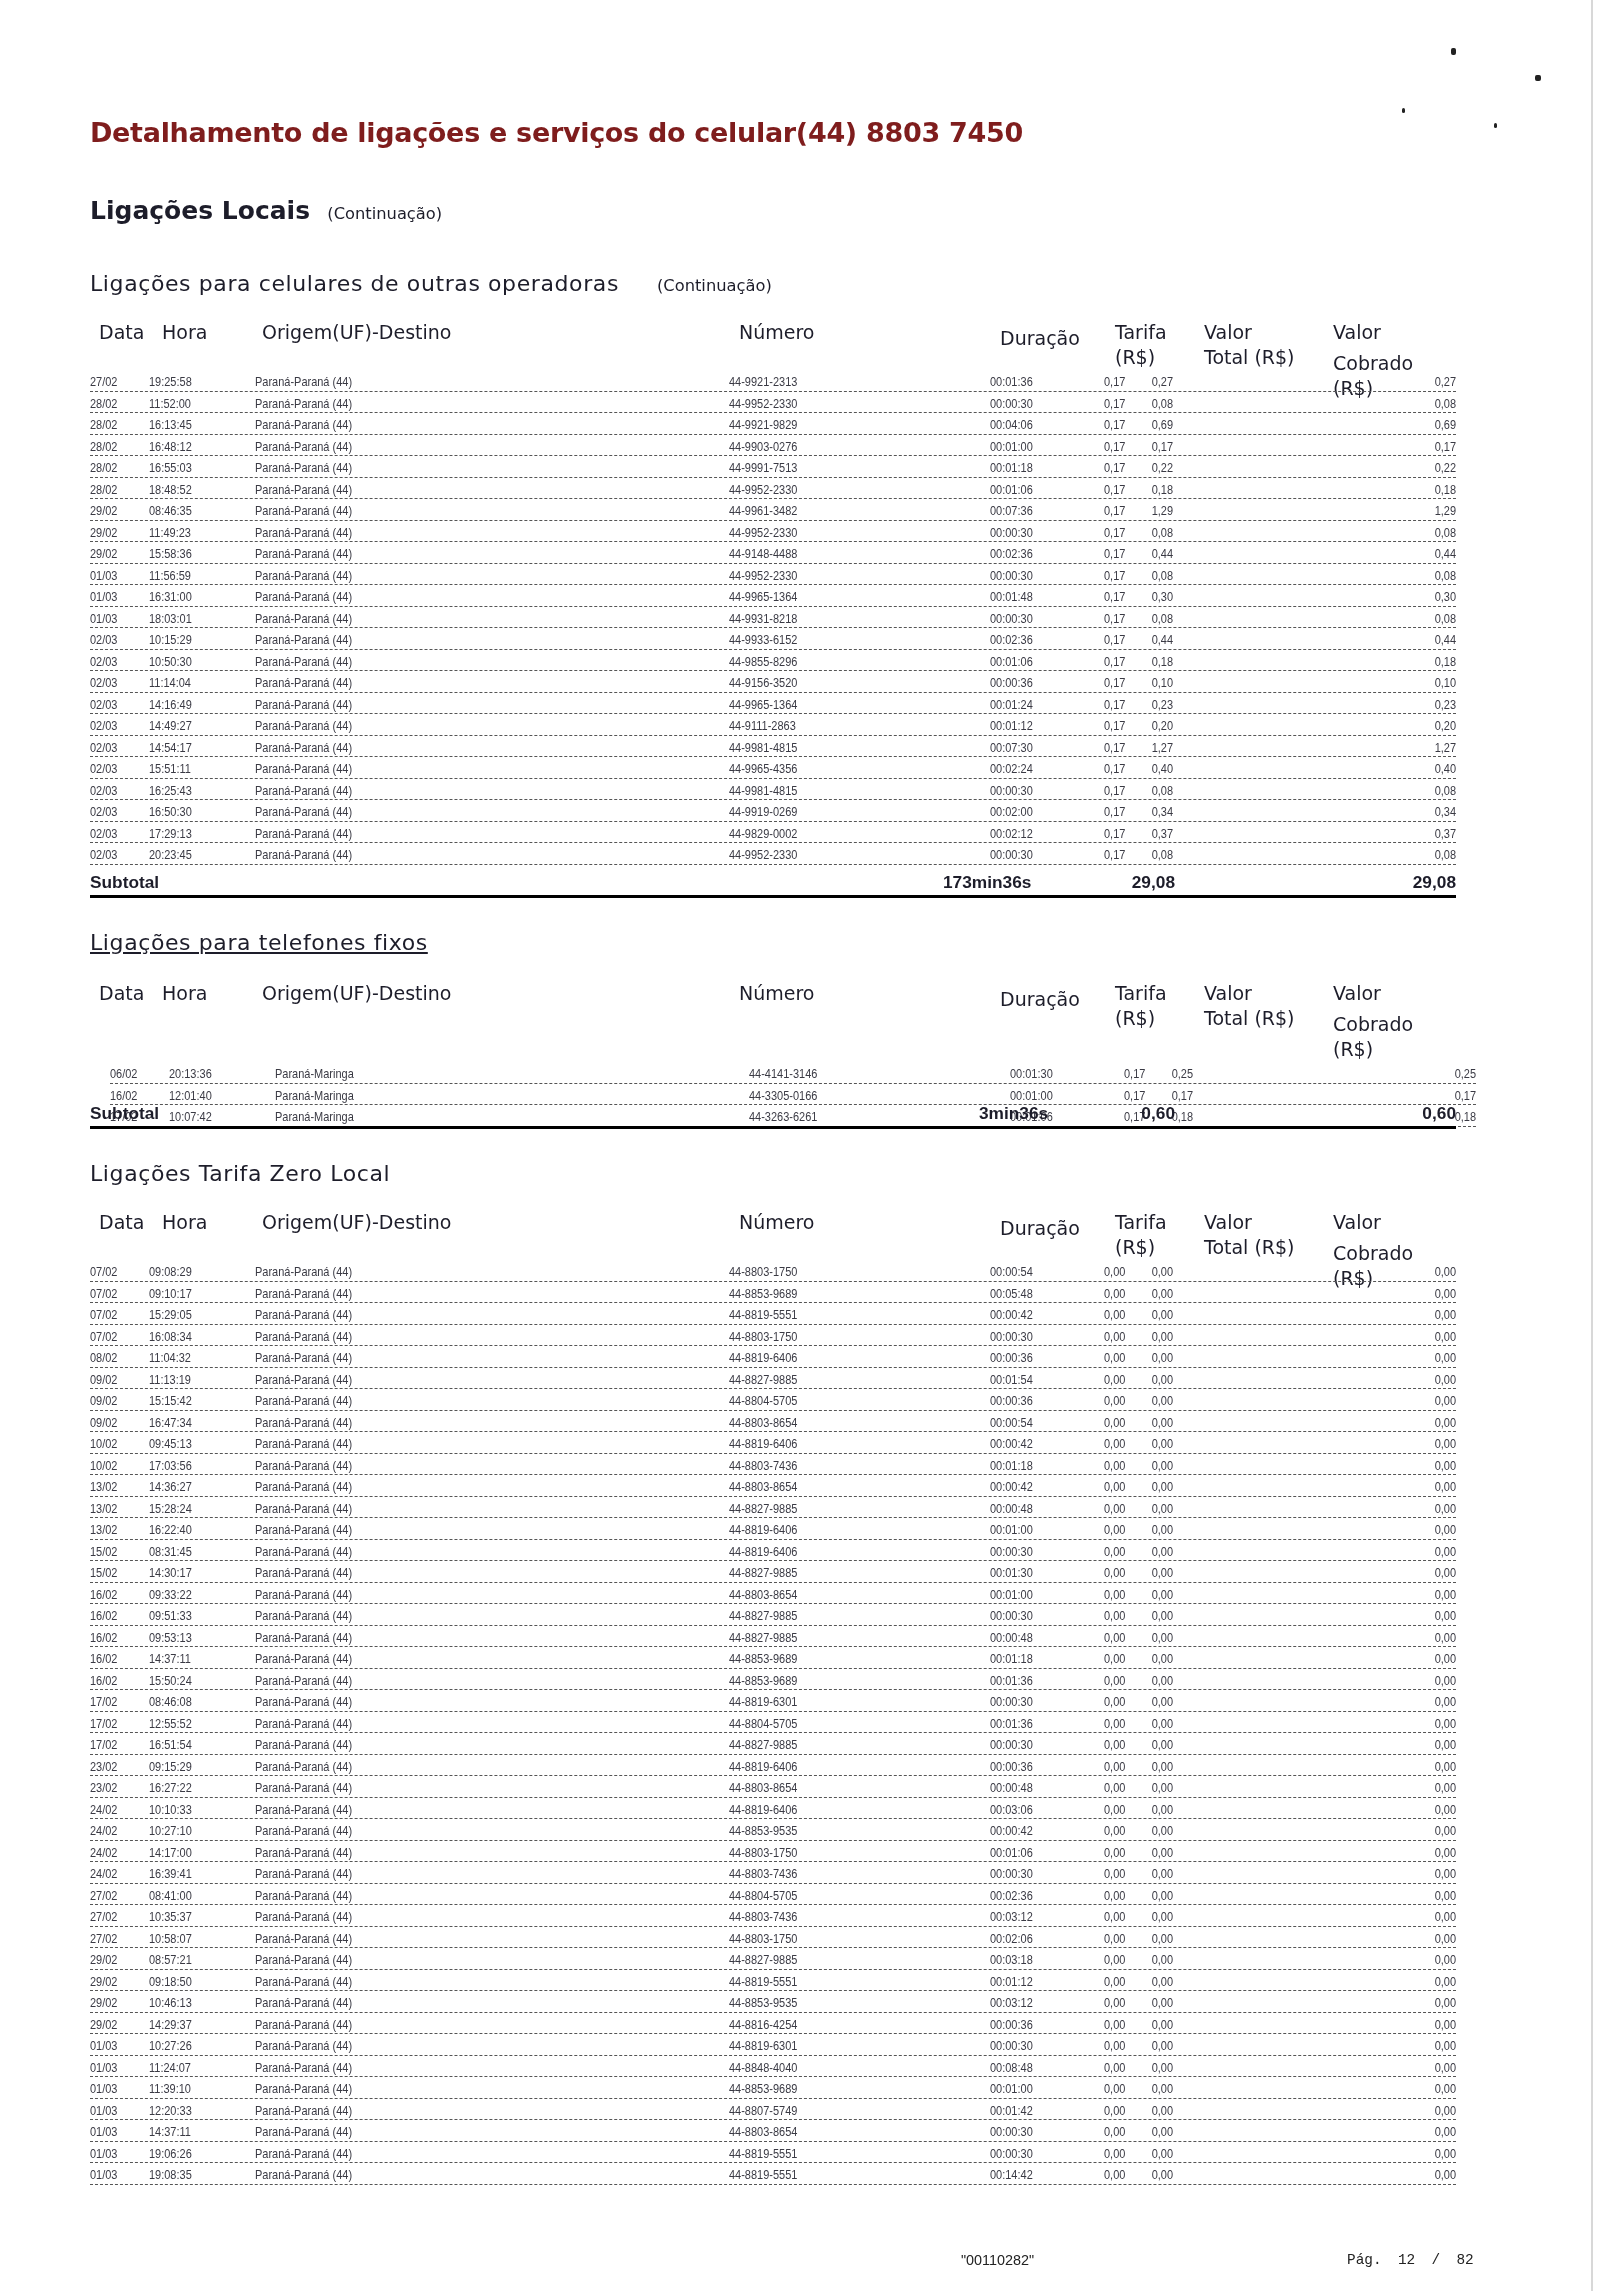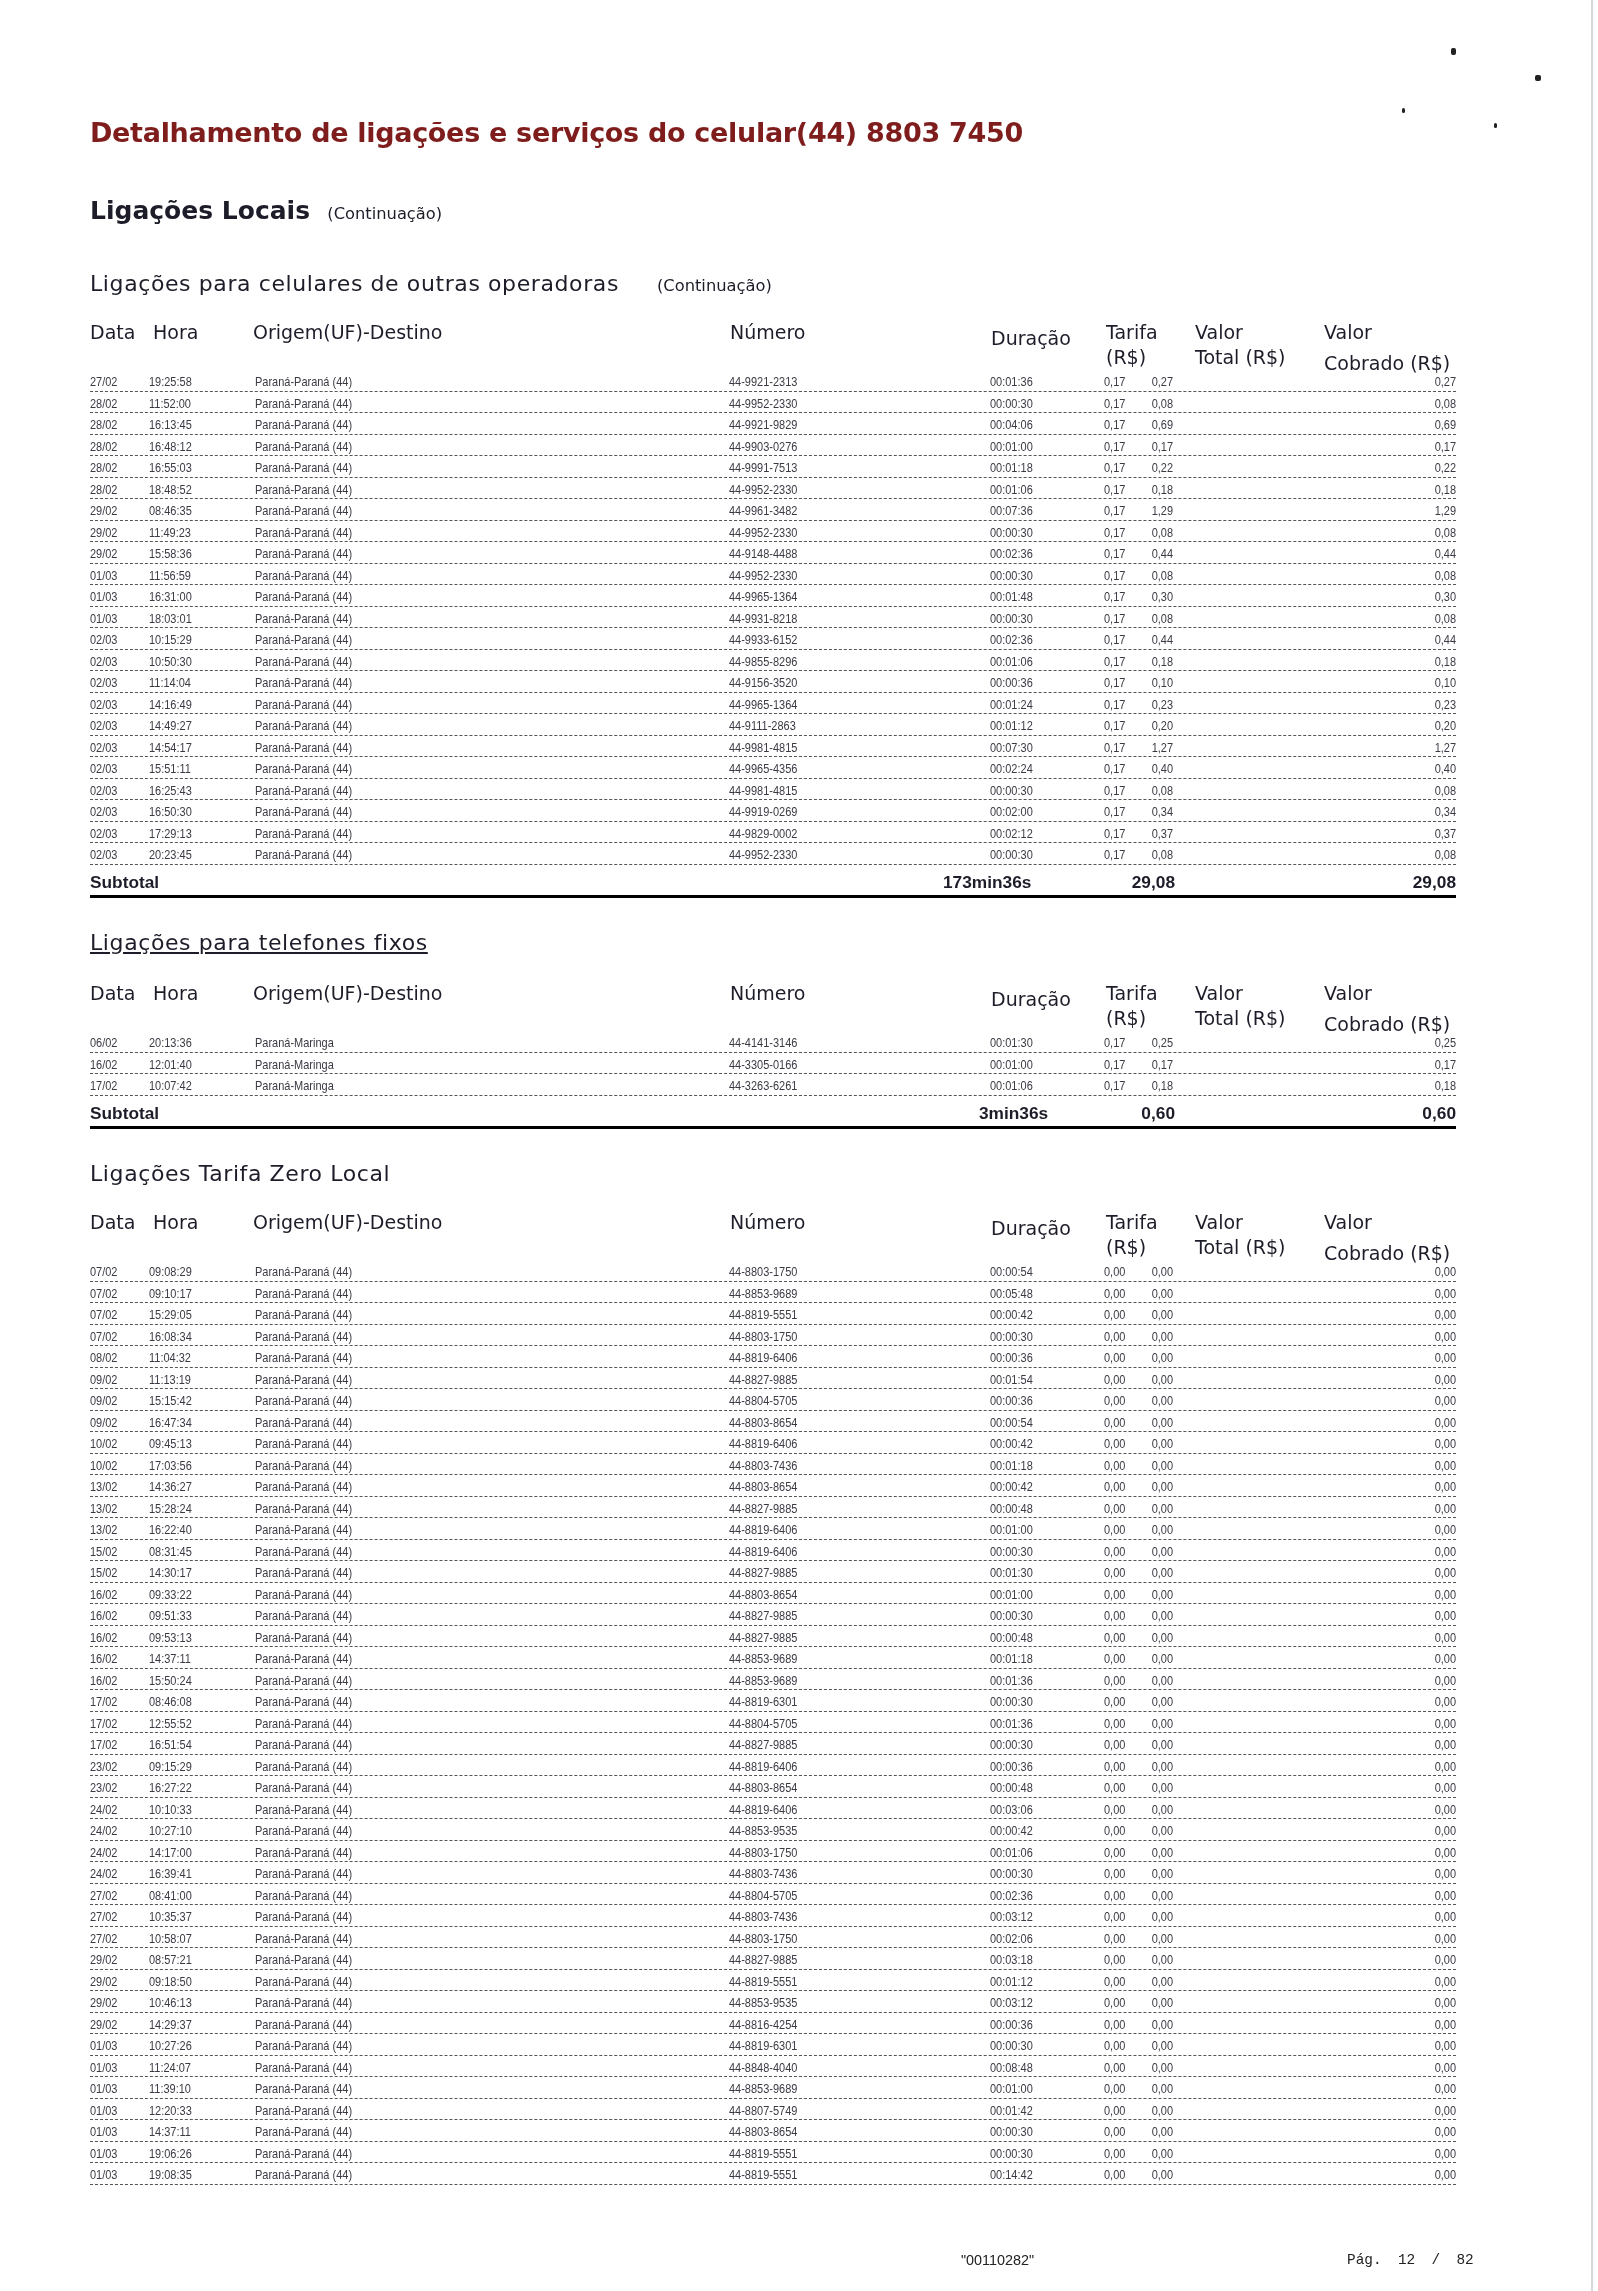--- a/index.html
+++ b/index.html
@@ -5,21 +5,21 @@
   html, body { margin:0; padding:0; background:#fff; }
   body { width:1599px; height:2291px; position:relative; overflow:hidden; font-family:"DejaVu Sans", sans-serif; color:#1f1f24; }
   .page-border-right { position:absolute; left:1591px; top:0; width:1.9px; height:2291px; background:#d8d8d8; }
   .speck { position:absolute; background:#222; border-radius:1.9px; }
   .title { position:absolute; left:90px; top:117px; font-size:27px; font-weight:bold; letter-spacing:-0.3px; color:#7f1d1d; }
   .h-section { position:absolute; left:90px; font-size:25px; font-weight:bold; color:#1d1d2a; }
   .h-section .cont { font-size:16.3px; font-weight:normal; margin-left:17.3px; }
   .h-sub { position:absolute; left:90px; font-size:22px; color:#1d1d2a; letter-spacing:0.6px;margin-top:12px; }
   .h-sub .cont { font-size:16.3px; letter-spacing:0; margin-left:38px; }
   .thead { position:absolute; left:90px; width:1366px; height:54px; font-size:19px; color:#1d1d2a; }
-  .thead span { position:absolute; top:0; line-height:25px; }
+  .thead span { position:absolute; top:0; line-height:25px;margin-left:9px; }
   .rows { position:absolute; left:90px; width:1366px; }
   .row { position:relative; height:21.5px; font-family:"Liberation Sans Narrow","Liberation Sans", sans-serif; font-size:13.4px; color:#3a3a44; border-bottom:1.4px dashed #555; box-sizing:border-box; }
   .row span { position:absolute; bottom:1px; line-height:15.4px; transform:scaleX(0.82); transform-origin:left bottom; white-space:nowrap; }
   .row span.r { transform-origin:right bottom; text-align:right; }
   .subtotal { position:absolute; left:90px; width:1366px; height:23px; font-size:17.3px; font-weight:bold; font-family:"Liberation Sans", sans-serif; color:#1d1d2a; border-bottom:3px solid #000000; }
   .subtotal span { position:absolute; top:0; line-height:21px; }
   .footer-code { position:absolute; left:961px; top:2252px; font-family:"Liberation Sans", sans-serif; font-size:14.4px; color:#222; }
   .footer-page { position:absolute; left:1347px; top:2252px; font-family:Liberation Mono, monospace; font-size:14.4px; color:#222; word-spacing:7.7px; }
   
   .c-data { left:0; } .c-hora { left:59px; } .c-orig { left:165px; }
@@ -310,21 +310,21 @@
   <span class="h-orig">Origem(UF)-Destino</span>
   <span class="h-num">Número</span>
   <span class="h-dur">Duração</span>
   <span class="h-tar">Tarifa</span>
   <span class="h-tar h2">(R$)</span>
   <span class="h-vt">Valor</span>
   <span class="h-vt h2">Total (R$)</span>
   <span class="h-vc">Valor</span>
   <span class="h-vc h2c">Cobrado (R$)</span>
 </div>
-<div class="rows" style="top:1031px;">
+<div class="rows" style="top:1062px;margin-left:20px;">
     <div class="row">
       <span class="c-data">06/02</span>
       <span class="c-hora">20:13:36</span>
       <span class="c-orig">Paraná-Maringa</span>
       <span class="c-num">44-4141-3146</span>
       <span class="c-dur">00:01:30</span>
       <span class="c-tar">0,17</span>
       <span class="c-vt r">0,25</span>
       <span class="c-vc r">0,25</span>
     </div>

